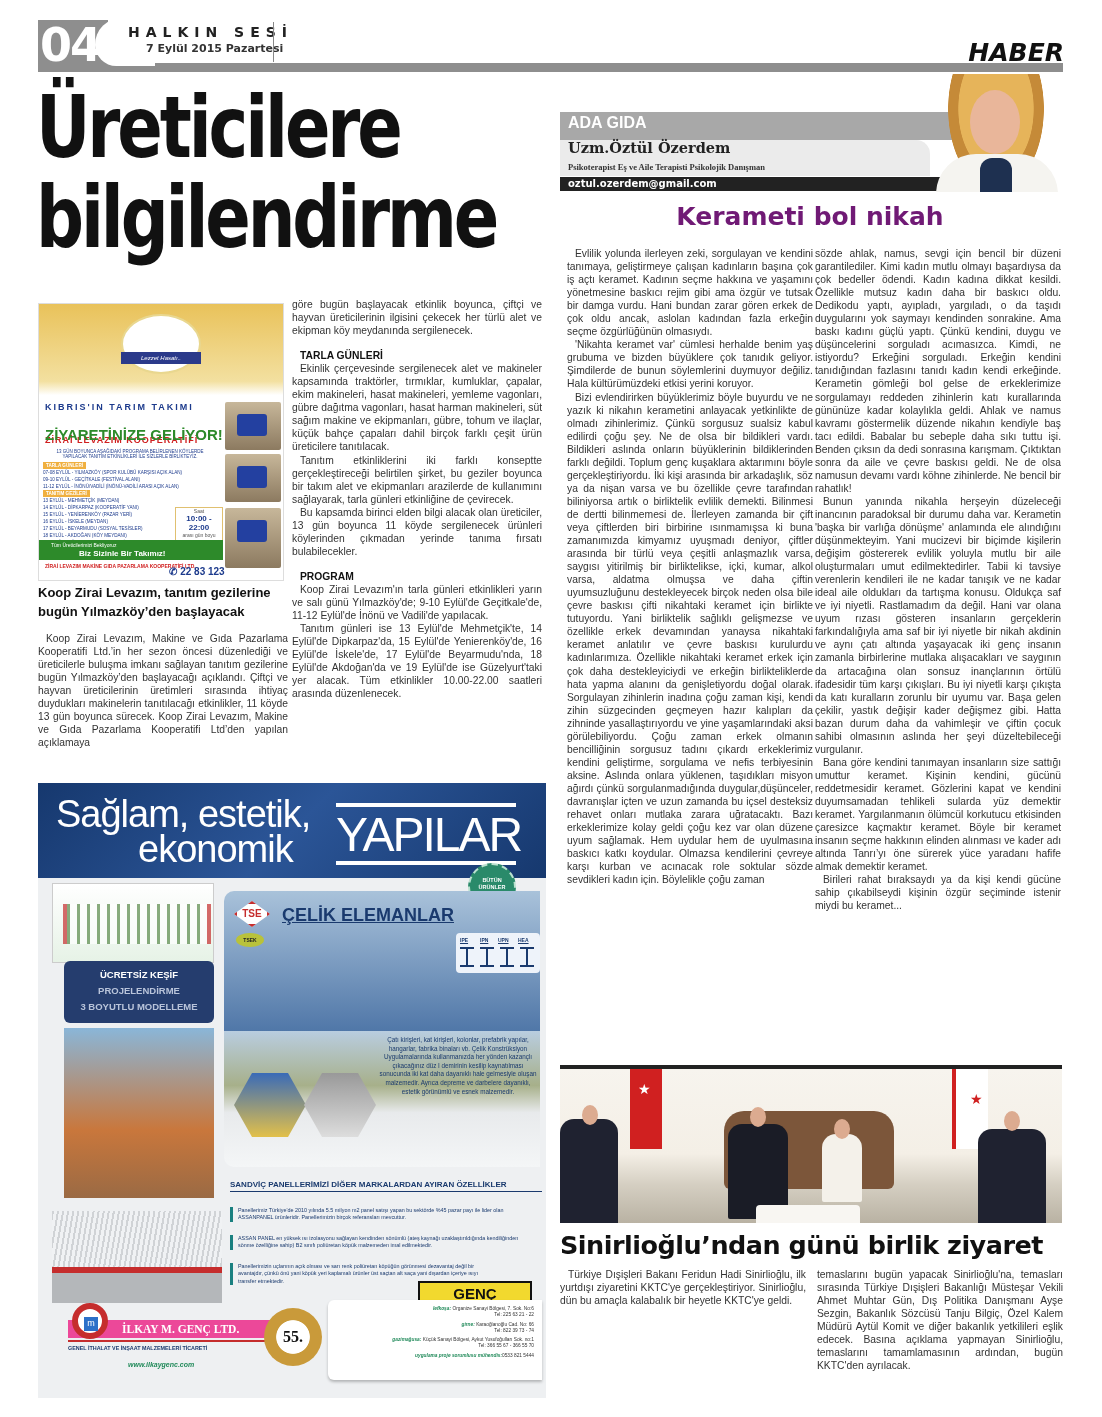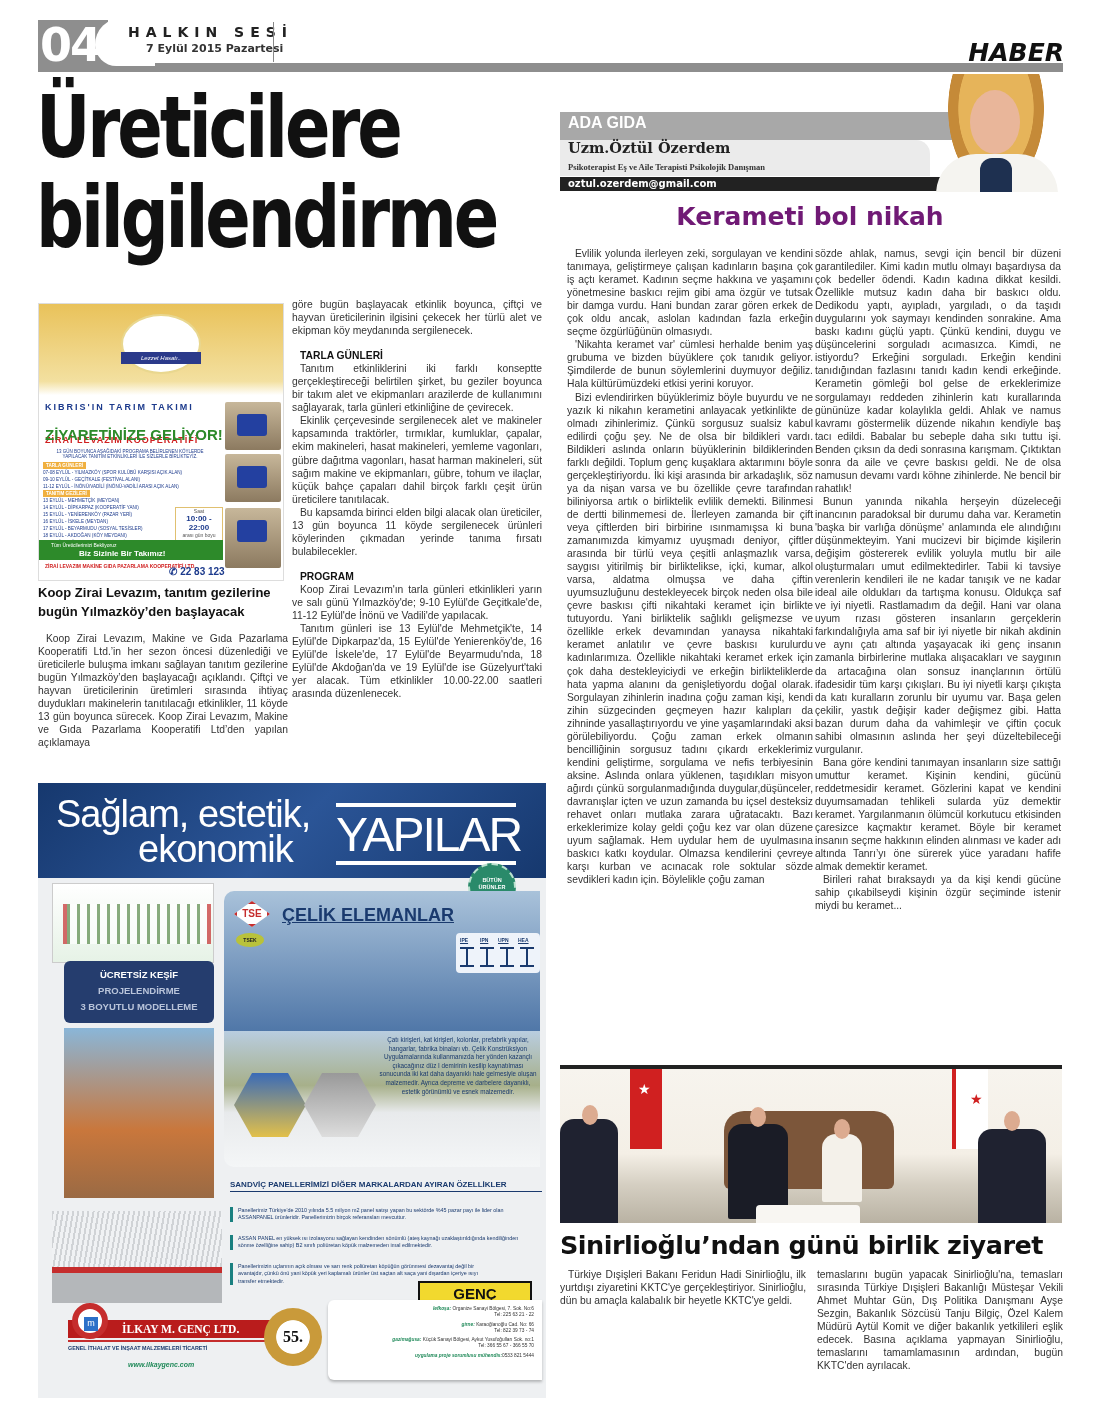--- a/index.html
+++ b/index.html
@@ -74,21 +74,21 @@
   .ad2 .hex1 { left: 196px; background: linear-gradient(180deg, #3a6bb7, #e2c04a); }
   .ad2 .hex2 { left: 266px; background: linear-gradient(180deg, #999, #ddd); }
   .ad2 .desc { position: absolute; left: 340px; top: 253px; width: 160px; font-size: 6.3px; line-height: 8.6px; text-align: center; color: #1a3a6e; }
   .ad2 .sandv { position: absolute; left: 192px; top: 397px; width: 312px; font-size: 8px; font-weight: bold; color: #1a3a6e; border-bottom: 1px solid #1a3a6e; line-height: 10px; padding-bottom: 1px; }
   .ad2 .bullet { position: absolute; left: 192px; width: 290px; font-size: 5.4px; line-height: 7.3px; color: #1a3a6e; border-left: 3px solid #1a8080; padding-left: 5px; }
   .ad2 .panel-photo { position: absolute; left: 14px; top: 428px; width: 170px; height: 92px; background: repeating-linear-gradient(100deg, #d0d3d6 0 2px, #f0f2f4 2px 5px); }
   .ad2 .panel-photo::after { content: ""; position: absolute; left: 0; top: 56px; width: 100%; height: 6px; background: #c52d2d; }
   .ad2 .panel-photo::before { content: ""; position: absolute; left: 0; top: 62px; width: 100%; height: 30px; background: #b4b7ba; }
   .ad2 .genc { position: absolute; left: 380px; top: 498px; width: 114px; height: 26px; background: #f2d92e; border: 2px solid #111; font-size: 15px; font-weight: 900; text-align: center; line-height: 22px; color: #111; }
   .ad2 .genc-sub { position: absolute; left: 378px; top: 525px; width: 100px; font-size: 3.5px; text-align: center; color: #555; }
-  .ad2 .ilkay-bar { position: absolute; left: 30px; top: 537px; width: 210px; height: 18px; background: #b91c1c; color: #fff; font-family: "Liberation Serif", serif; font-size: 11.5px; font-weight: bold; line-height: 18px; padding-left: 54px; }
+  .ad2 .ilkay-bar { position: absolute; left: 30px; top: 537px; width: 210px; height: 18px; background: #ec4899; color: #fff; font-family: "Liberation Serif", serif; font-size: 11.5px; font-weight: bold; line-height: 18px; padding-left: 54px; }
   .ad2 .ilkay-logo { position: absolute; left: 34px; top: 520px; width: 36px; height: 36px; border-radius: 50%; border: 6px solid #c52d2d; background: #fff; }
   .ad2 .ilkay-logo::after { content: "m"; position: absolute; left: 6px; top: 8px; width: 14px; height: 14px; background: #2c70c8; color: #fff; font-size: 9px; line-height: 12px; text-align: center; }
   .ad2 .ilkay-red { position: absolute; left: 30px; top: 557px; width: 210px; height: 2px; background: #c52d2d; }
   .ad2 .ilkay-sub { position: absolute; left: 30px; top: 562px; width: 230px; font-size: 5.4px; font-weight: bold; color: #1a3a6e; }
   .ad2 .ilkay-web { position: absolute; left: 90px; top: 578px; font-size: 7px; font-weight: bold; font-style: italic; color: #218a5a; }
   .ad2 .seal { position: absolute; left: 226px; top: 525px; width: 58px; height: 58px; border-radius: 50%; background: radial-gradient(circle, #fff 0 40%, #c99a3a 42% 100%); text-align: center; font-family: "Liberation Serif", serif; font-size: 16px; font-weight: bold; line-height: 58px; color: #111; }
   .ad2 .addr { position: absolute; left: 290px; top: 517px; width: 214px; height: 80px; background: #fff; border-radius: 6px 0 0 6px; box-shadow: 0 2px 3px rgba(0,0,0,.25); padding: 6px 8px 0 0; text-align: right; font-size: 4.8px; line-height: 6.3px; color: #333; }
   .ad2 .addr b { color: #218a5a; font-style: italic; }
   .ad2 .addr div { margin-bottom: 3px; }
 
@@ -185,22 +185,22 @@
 </div>
 
 <div class="abs kicker">Koop Zirai Levazım, tanıtım gezilerine bugün Yılmazköy’den başlayacak</div>
 <div class="abs body col-left">
   <p>Koop Zirai Levazım, Makine ve Gıda Pazarlama Kooperatifi Ltd.’in her sezon öncesi düzenlediği ve üreticilerle buluşma imkanı sağlayan tanıtım gezilerine bugün Yılmazköy’den başlayacağı açıklandı. Çiftçi ve hayvan üreticilerinin üretimleri sırasında ihtiyaç duydukları makinelerin tanıtılacağı etkinlikler, 11 köyde 13 gün boyunca sürecek. Koop Zirai Levazım, Makine ve Gıda Pazarlama Kooperatifi Ltd’den yapılan açıklamaya</p>
 </div>
 
 <div class="abs body col-mid">
   <p style="text-indent:0">göre bugün başlayacak etkinlik boyunca, çiftçi ve hayvan üreticilerinin ilgisini çekecek her türlü alet ve ekipman köy meydanında sergilenecek.</p>
   <h4>TARLA GÜNLERİ</h4>
+  <p>Ekinlik çerçevesinde sergilenecek alet ve makineler kapsamında traktörler, tırmıklar, kumluklar, çapalar, ekim makineleri, hasat makineleri, yemleme vagonları, gübre dağıtma vagonları, hasat harman makineleri, süt sağım makine ve ekipmanları, gübre, tohum ve ilaçlar, küçük bahçe çapaları dahil birçok farklı çeşit ürün üreticilere tanıtılacak.</p>
   <p>Tanıtım etkinliklerini iki farklı konseptte gerçekleştireceği belirtilen şirket, bu geziler boyunca bir takım alet ve ekipmanları arazilerde de kullanımını sağlayarak, tarla günleri etkinliğine de çevirecek.</p>
-  <p>Ekinlik çerçevesinde sergilenecek alet ve makineler kapsamında traktörler, tırmıklar, kumluklar, çapalar, ekim makineleri, hasat makineleri, yemleme vagonları, gübre dağıtma vagonları, hasat harman makineleri, süt sağım makine ve ekipmanları, gübre, tohum ve ilaçlar, küçük bahçe çapaları dahil birçok farklı çeşit ürün üreticilere tanıtılacak.</p>
   <p>Bu kapsamda birinci elden bilgi alacak olan üreticiler, 13 gün boyunca 11 köyde sergilenecek ürünleri köylerinden çıkmadan yerinde tanıma fırsatı bulabilecekler.</p>
   <h4>PROGRAM</h4>
   <p>Koop Zirai Levazım'ın tarla günleri etkinlikleri yarın ve salı günü Yılmazköy'de; 9-10 Eylül'de Geçitkale'de, 11-12 Eylül'de İnönü ve Vadili'de yapılacak.</p>
   <p>Tanıtım günleri ise 13 Eylül'de Mehmetçik'te, 14 Eylül'de Dipkarpaz'da, 15 Eylül'de Yenierenköy'de, 16 Eylül'de İskele'de, 17 Eylül'de Beyarmudu'nda, 18 Eylül'de Akdoğan'da ve 19 Eylül'de ise Güzelyurt'taki yer alacak. Tüm etkinlikler 10.00-22.00 saatleri arasında düzenlenecek.</p>
 </div>
 
 <div class="abs ad2">
   <div class="top"></div>
   <div class="t1">Sağlam, estetik,</div>
   <div class="t2">ekonomik</div>

